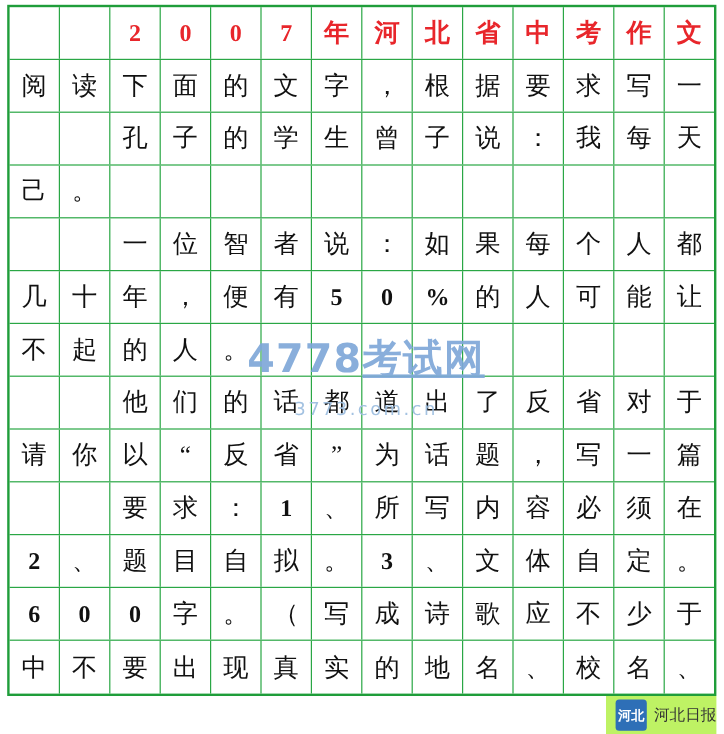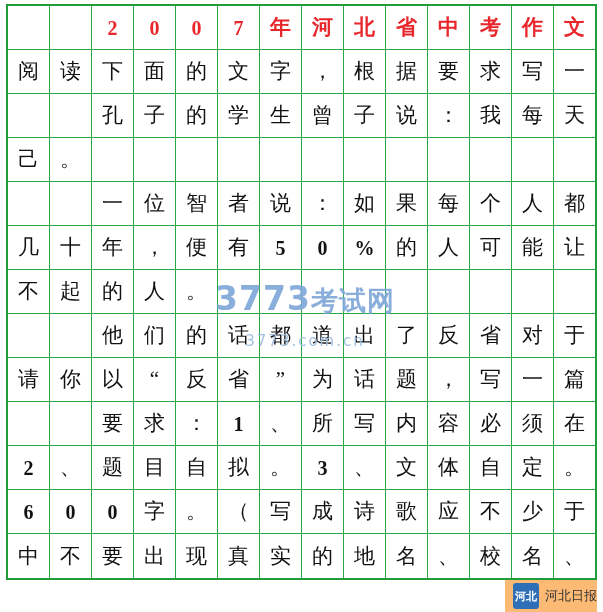--- a/index.html
+++ b/index.html
@@ -79,40 +79,41 @@
   .wm-main {
     font-family: "DejaVu Sans", sans-serif;
     font-weight: bold;
     font-size: 33px;
     color: #7fa8d8;
     letter-spacing: 1px;
     opacity: 0.92;
   }
   .wm-main .wm-cn {
     font-family: "DejaVu Sans", sans-serif;
-    font-size: 27px;
+    font-size: 33px;
+    text-decoration: underline;
   }
   .wm-sub {
     font-family: "DejaVu Sans", sans-serif;
     font-size: 15px;
     color: #9fbfe0;
     letter-spacing: 2px;
     margin-top: 19px;
     opacity: 0.95;
   }
   
   .footer-badge {
     position: absolute;
     right: 6px;
     bottom: 0px;
     height: 32px;
     display: flex;
     align-items: center;
     gap: 6px;
-    background: #fdba74;
+    background: #bef264;
     padding-left: 8px;
   }
   .badge-logo {
     width: 26px;
     height: 26px;
     border-radius: 3px;
     background: #2e6fb7;
     color: #ffffff;
     font-family: "DejaVu Sans", sans-serif;
     font-size: 11px;
@@ -354,21 +355,21 @@
       <div class="cell">校</div>
       <div class="cell">名</div>
       <div class="cell">、</div>
     </div>
 
   </div>
 
   <div style="position:absolute; left:0; top:0; width:603px; height:612px; pointer-events:none;"></div>
 
   <div class="watermark">
-    <div class="wm-main"><span>3773</span><span class="wm-cn">考试网</span></div>
+    <div class="wm-main"><span>4778</span><span class="wm-cn">考试网</span></div>
     <div class="wm-sub">3773.com.cn</div>
   </div>
 
   <div class="footer-badge">
     <div class="badge-logo">河北</div>
     <div class="badge-text">河北日报</div>
   </div>
 
 </div>
 

